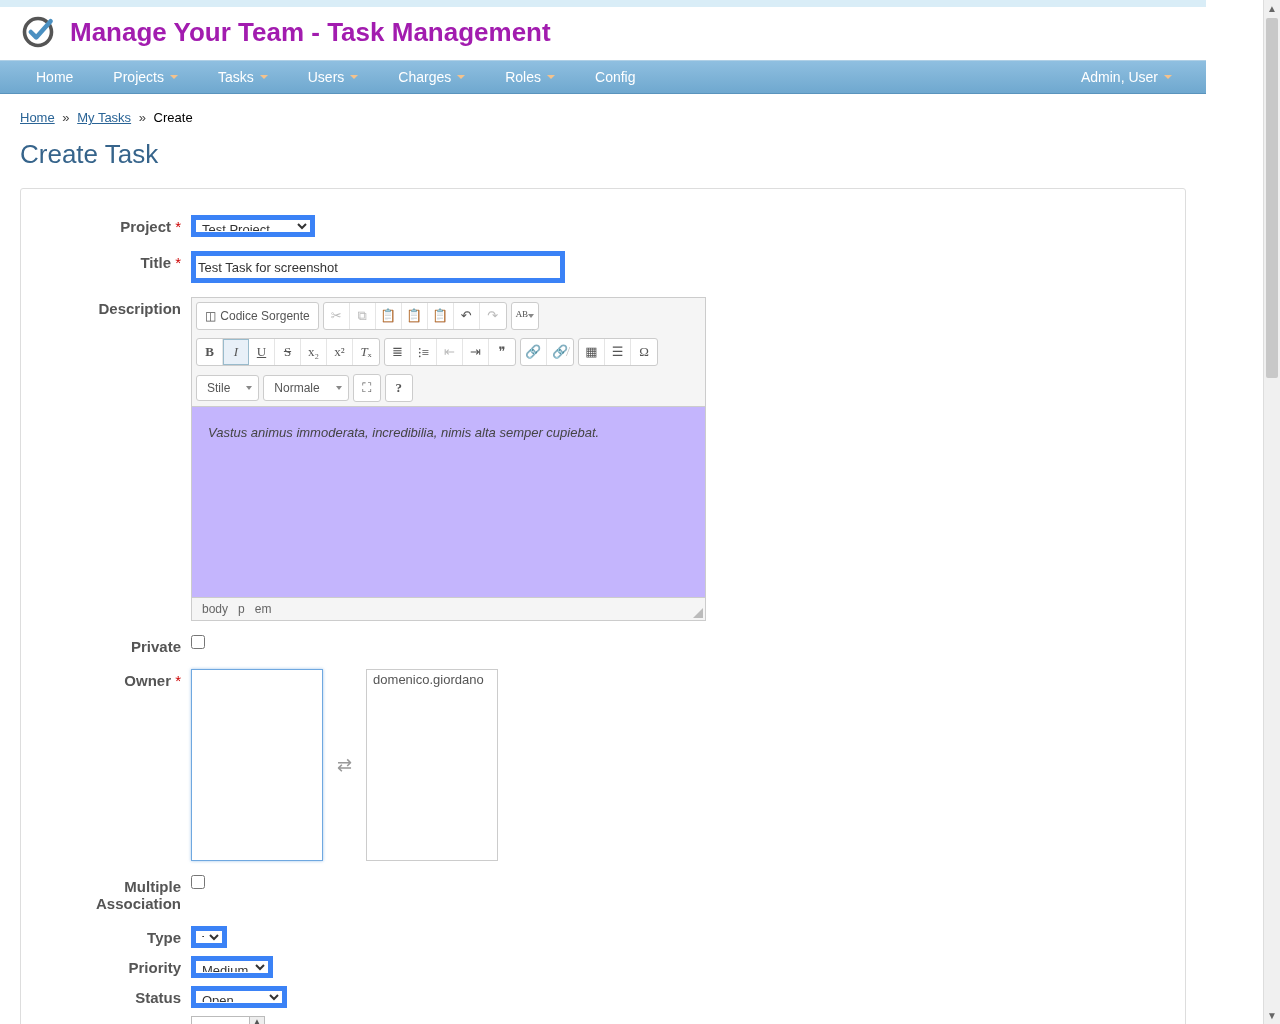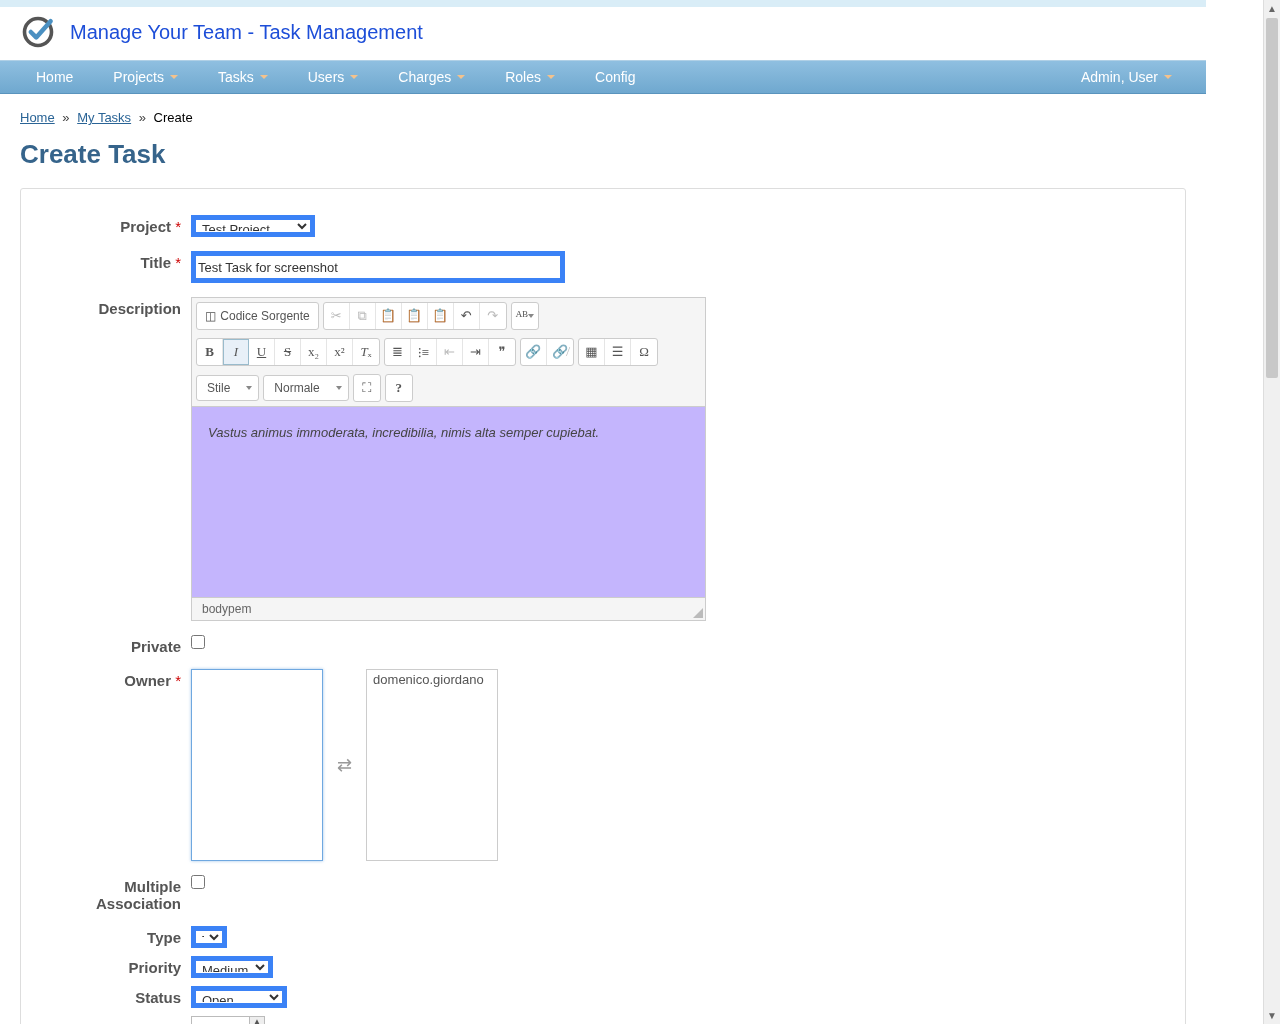--- a/index.html
+++ b/index.html
@@ -11,21 +11,21 @@
   }
   .viewport { width: 1206px; position: relative; }
   .topstrip { height: 8px; background: #d9edf7; border-bottom: 1px solid #fff; }
   .header {
     display: flex; align-items: center; padding: 6px 20px 10px 20px;
   }
   .logo {
     width: 36px; height: 36px; margin-right: 14px;
   }
   .app-title {
-    font-size: 20px; color: #1d4ed8; font-weight: 400;
+    font-size: 26px; color: #a21caf; font-weight: 700;
   }
   .navbar {
     background: linear-gradient(#8fbfe0, #6fa8cf);
     height: 34px;
     display: flex; align-items: center;
     padding: 0 14px 0 16px;
     border-top: 1px solid #b0d0e6;
     border-bottom: 1px solid #5a94bd;
   }
   .nav-left { display: flex; gap: 0; }
@@ -38,21 +38,21 @@
   .caret {
     display: inline-block; width: 0; height: 0;
     border-left: 4px solid transparent; border-right: 4px solid transparent;
     border-top: 4px solid #f4c28c; margin-left: 2px; vertical-align: middle;
   }
   .content { padding: 10px 20px 20px 20px; }
   .breadcrumb { font-size: 13px; color: #444; padding: 6px 0 14px 0;}
   .breadcrumb a { color: #2a6496; text-decoration: underline; cursor:pointer;}
   .breadcrumb .sep { padding: 0 4px; color: #444;}
   .breadcrumb .current { color: #000000; }
-  h1.page-title { font-size: 26px; color: #36648b; font-weight: 700; margin-bottom: 18px;}
+  h1.page-title { font-size: 26px; color: #36648b; font-weight: 400; margin-bottom: 18px;}
   .panel {
     border: 1px solid #ddd; border-radius: 3px; padding: 26px 20px 30px 20px;
   }
   .form-row { display: flex; align-items: flex-start; margin-bottom: 14px; }
   .form-row.tight { margin-bottom: 8px; }
   .form-label {
     width: 150px; text-align: right; font-weight: bold; color: #555;
     padding-top: 3px; padding-right: 10px; font-size: 15px;
   }
   .required { color: #cc0000; font-weight: normal;}
@@ -89,21 +89,21 @@
     display:inline-flex; align-items:center; height:26px; border:1px solid #ccc;
     border-radius:3px; background:#fff; padding:0 6px 0 10px; font-size:12px; color:#555;
     gap: 16px; cursor:pointer;
   }
   .ck-body {
     background:#c4b5fd; min-height: 190px; padding: 18px 16px; font-size: 13px; color:#444;
   }
   .ck-body em { font-style: italic; }
   .ck-path {
     background:#f5f5f5; border-top:1px solid #ccc; font-size:12px; color:#666;
-    padding: 4px 10px; display:flex; position:relative;
+    padding: 4px 10px; display:flex; gap:10px; position:relative;
   }
   .ck-resize {
     position:absolute; right:2px; bottom:2px; width:0;height:0;
     border-left:10px solid transparent; border-bottom:10px solid #bbb;
   }
   .checkbox { width: 14px; height: 14px; }
   .dual-list { display:flex; align-items:center; gap: 14px;}
   .listbox {
     width: 132px; height: 192px; border:1px solid #ccc; background:#fff;
     overflow:auto; font-size:13px;

